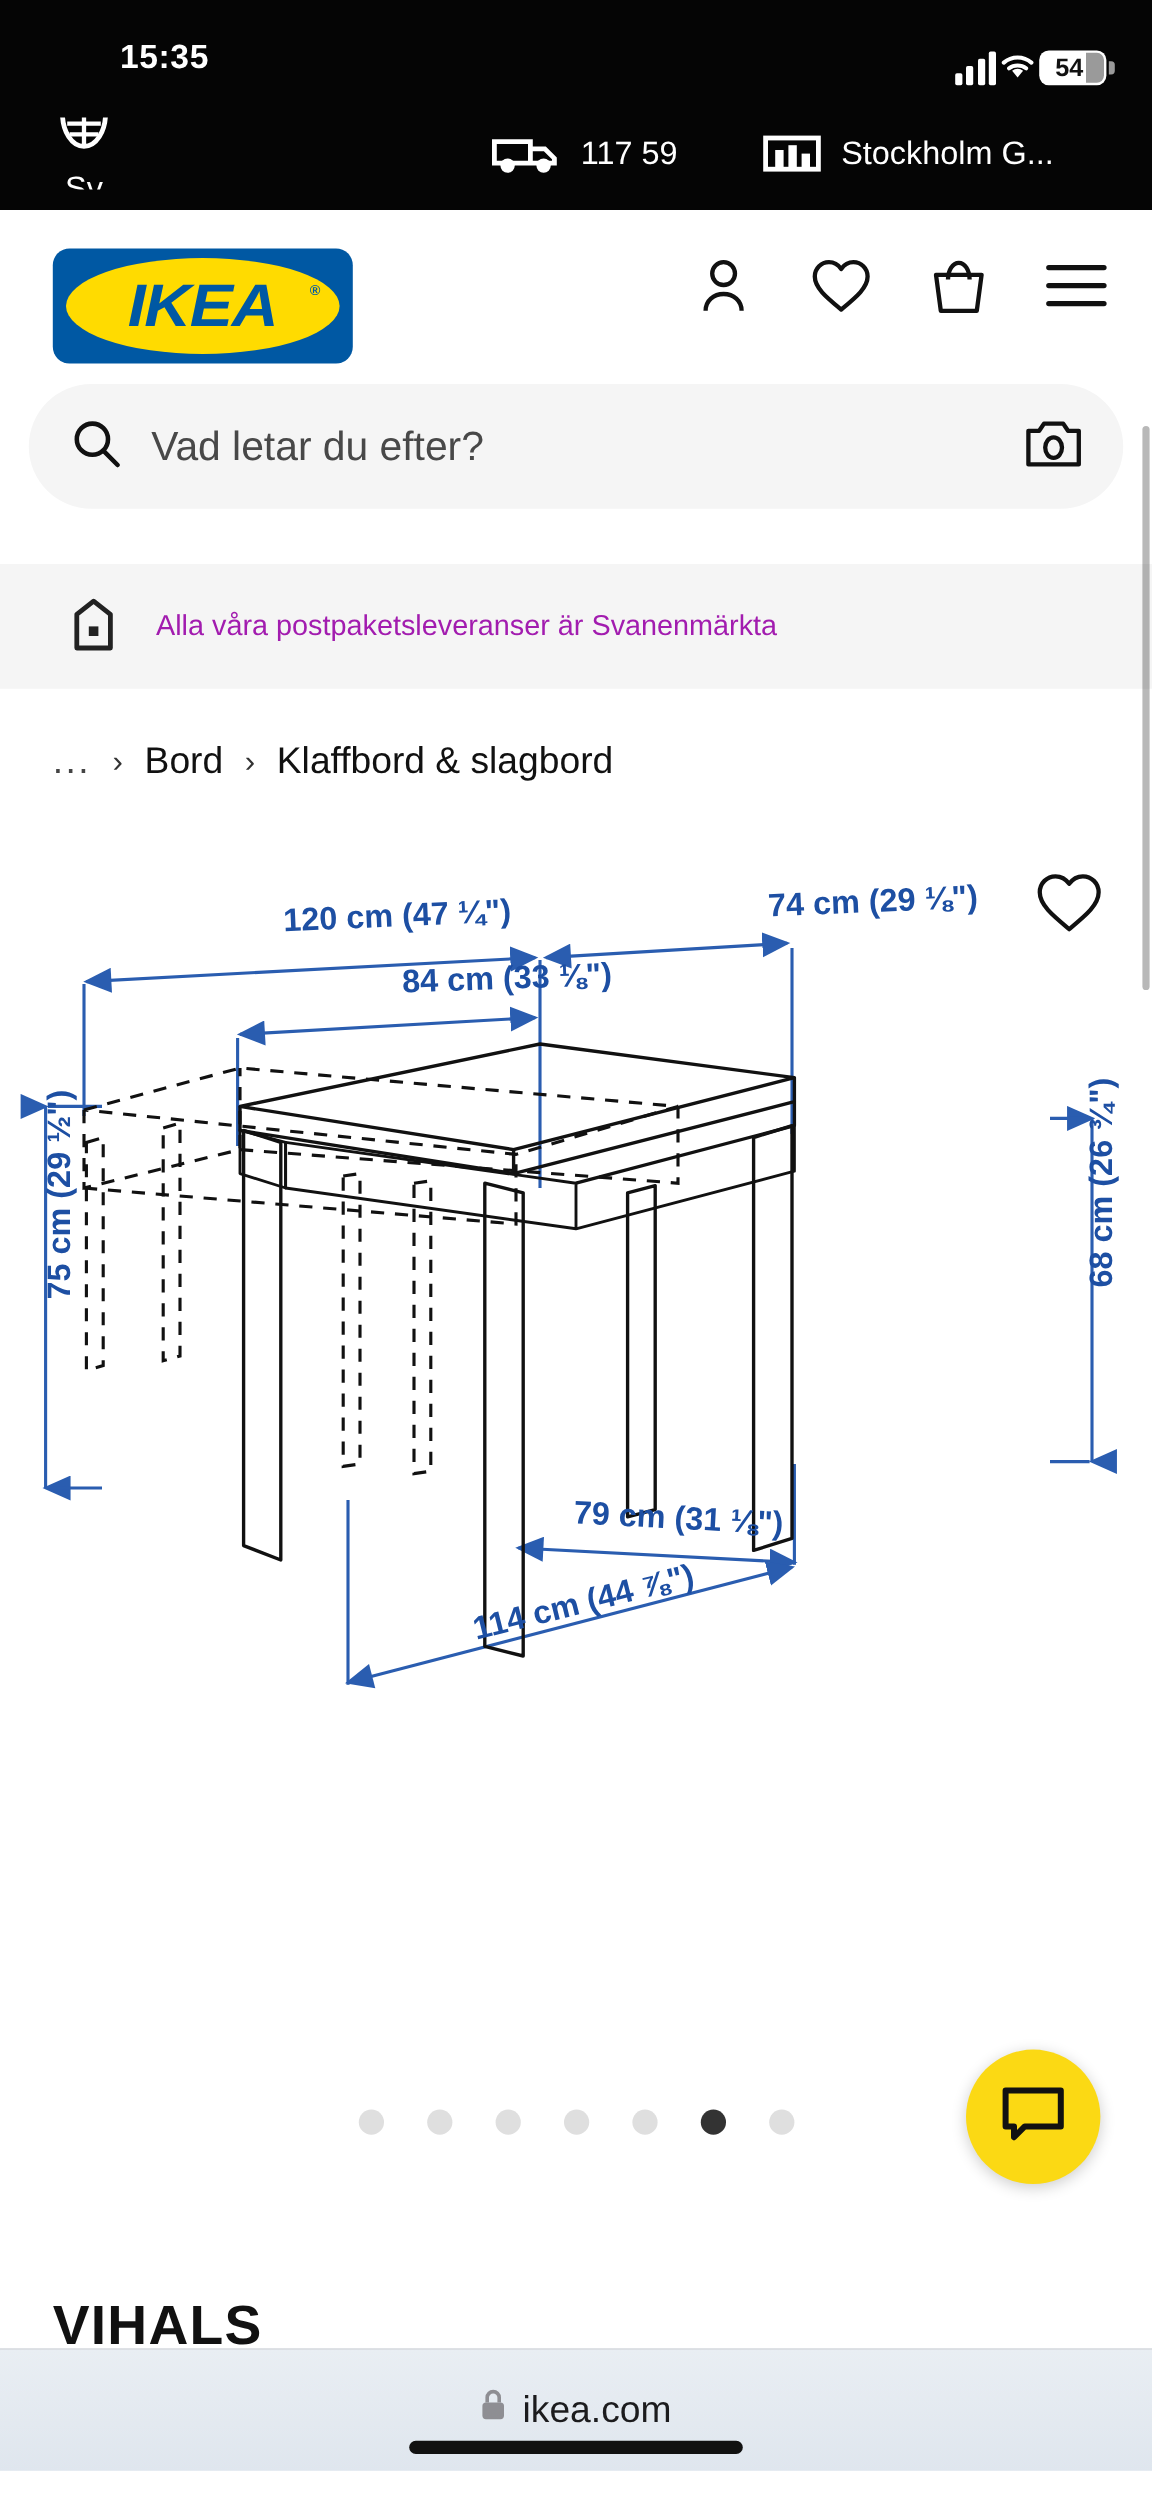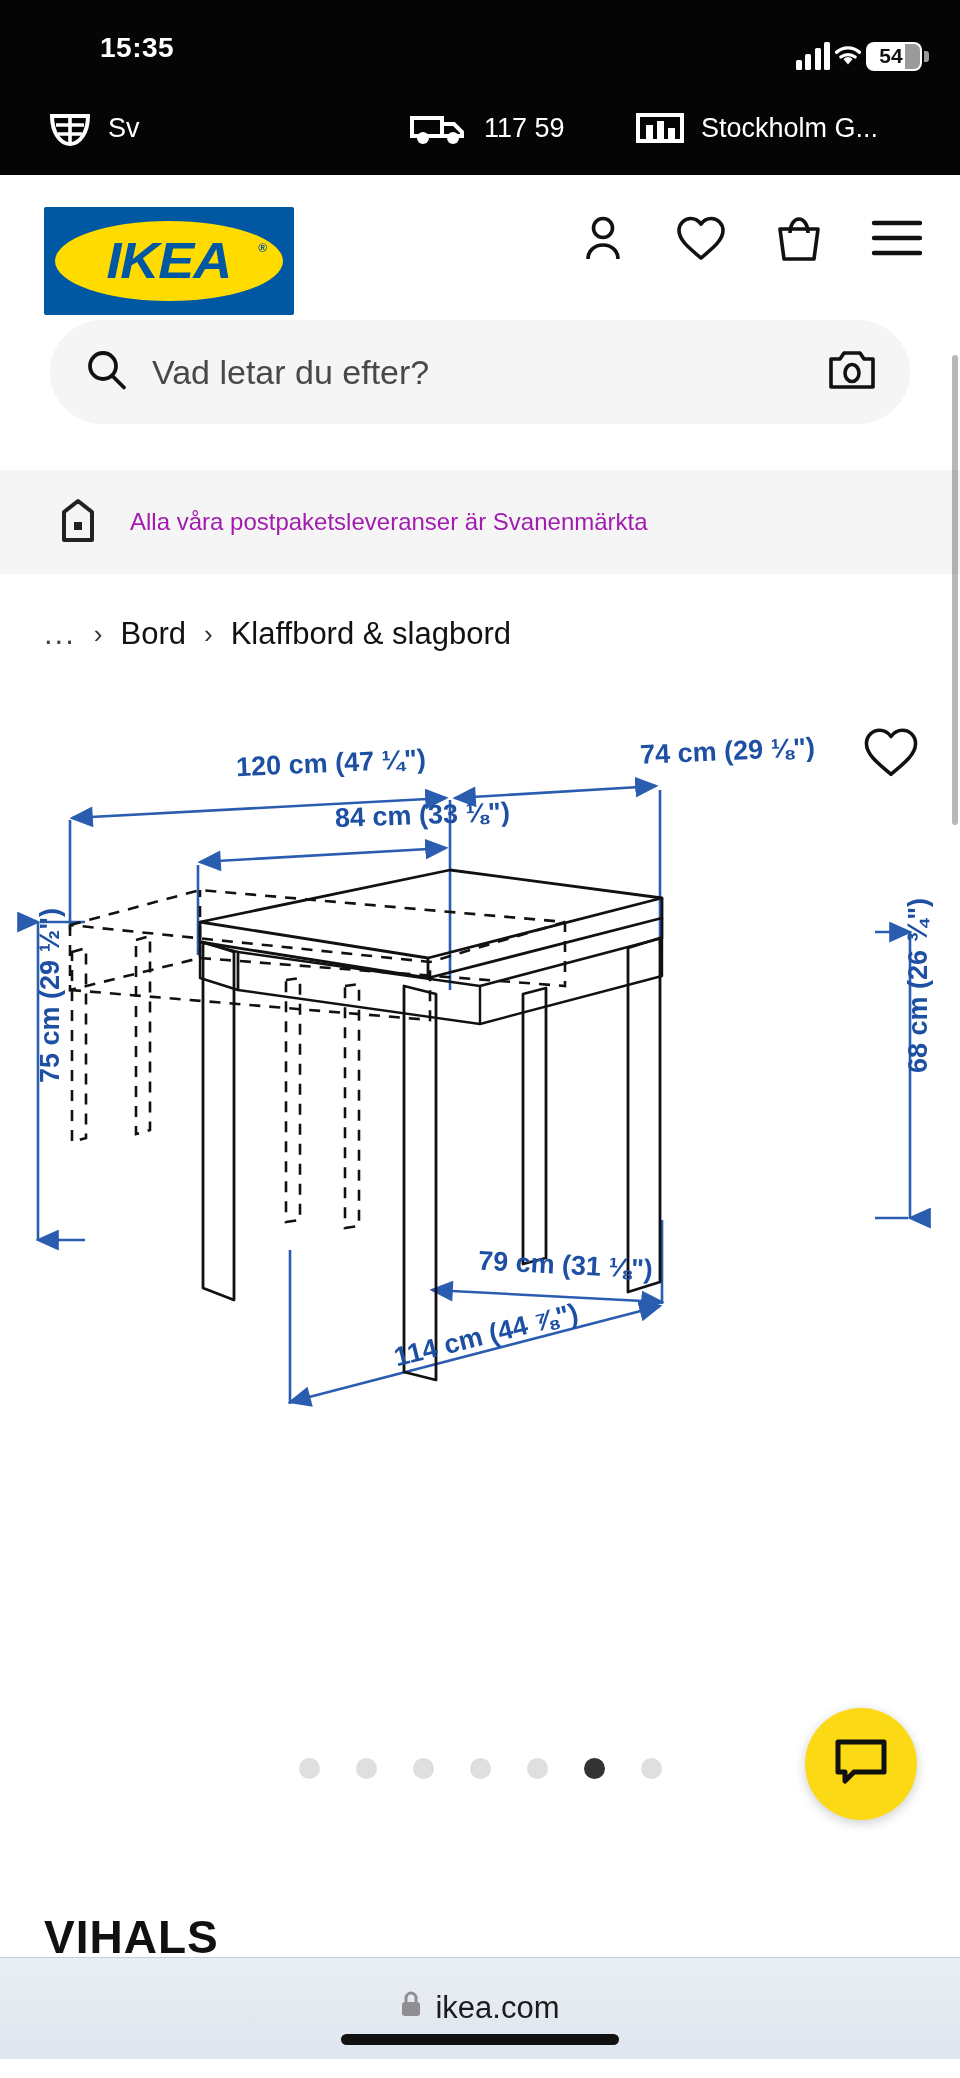--- a/index.html
+++ b/index.html
@@ -36,49 +36,49 @@
   }
   .batt .fillgap { position:absolute; right:2px; top:2px; bottom:2px; width:15px; background:#9a9a9a; border-radius:0 6px 6px 0; }
   .batt span { position: relative; z-index: 2; margin-right: 6px; }
 
   
   .sb-approw {
     position: absolute; left: 0; top: 98px; width: 960px; height: 60px;
     display: flex; align-items: center; color: #fff; overflow: hidden;
   }
   .sb-chip { display: flex; align-items: center; gap: 14px; font-size: 27px; }
-  .sb-chip.c1 { position: absolute; left: 46px; }
+  .sb-chip.c1 { position: absolute; left: 46px; flex-direction: column; }
   .sb-chip.c2 { position: absolute; left: 408px; }
   .sb-chip.c3 { position: absolute; left: 633px; }
   .sb-chip svg { display: block; }
 
   
   .page { position: absolute; left: 0; top: 175px; width: 960px; height: 1782px; background: #fff; overflow: hidden; }
 
   .header { position: relative; height: 145px; }
   .ikea-logo {
-    position: absolute; left: 44px; top: 32px; width: 250px; height: 108px;
-    background: #0058a3; border-radius: 2px;
+    position: absolute; left: 44px; top: 32px; width: 250px; height: 96px;
+    background: #0058a3; border-radius: 14px;
     display: flex; align-items: center; justify-content: center;
   }
   .ikea-oval {
     width: 228px; height: 80px; background: #ffdb00; border-radius: 50%;
     display: flex; align-items: center; justify-content: center; position: relative;
   }
   .ikea-word {
     font-family: "Liberation Sans", sans-serif;
     font-weight: 700; font-style: italic; font-size: 50px; color: #0058a3;
     letter-spacing: -1px; transform: scaleX(1.08); line-height: 1;
   }
   .ikea-reg { position: absolute; right: 16px; top: 20px; font-size: 12px; color: #0058a3; font-weight: 700; }
 
   .hdr-icons { position: absolute; right: 36px; top: 36px; display: flex; align-items: center; gap: 44px; }
   .hdr-icons .ic { width: 54px; height: 54px; display: flex; align-items: center; justify-content: center; }
 
-  .searchwrap { padding: 0 50px; }
+  .searchwrap { padding: 0 24px; }
   .searchbar {
     height: 104px; background: #f5f5f5; border-radius: 52px;
     display: flex; align-items: center; padding: 0 34px;
   }
   .searchbar .sp { flex: 1; font-size: 34px; color: #484848; margin-left: 24px; }
   .searchbar .cam { margin-left: 10px; }
 
   .promo {
     margin-top: 46px; height: 104px; background: #f5f5f5;
     display: flex; align-items: center; padding-left: 56px; gap: 30px;

